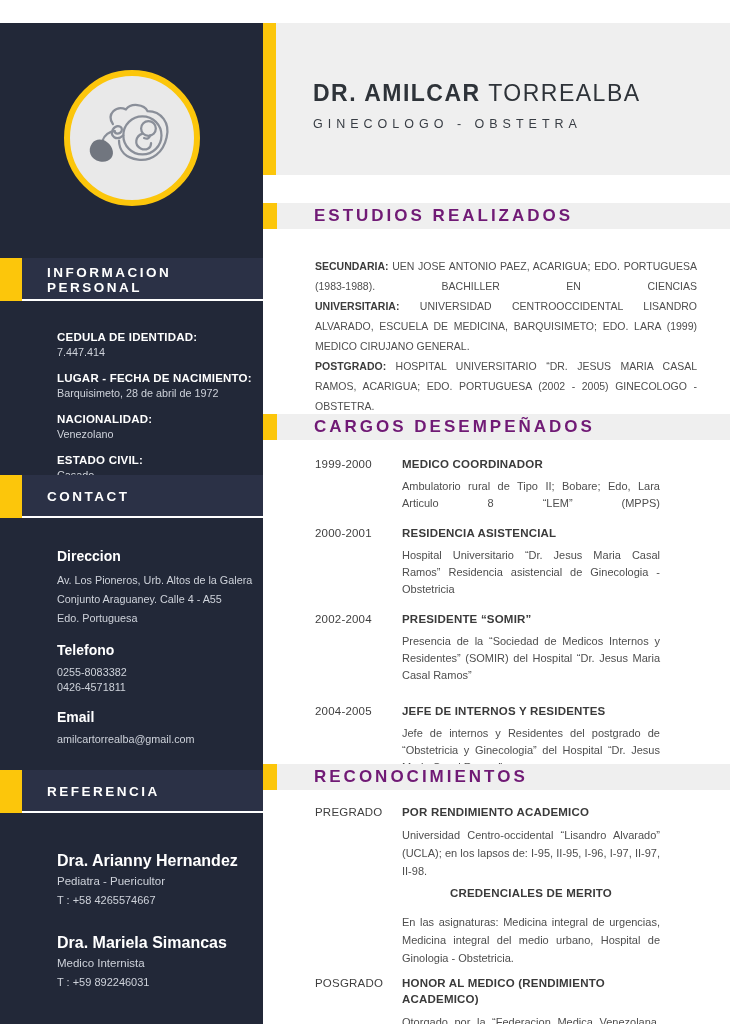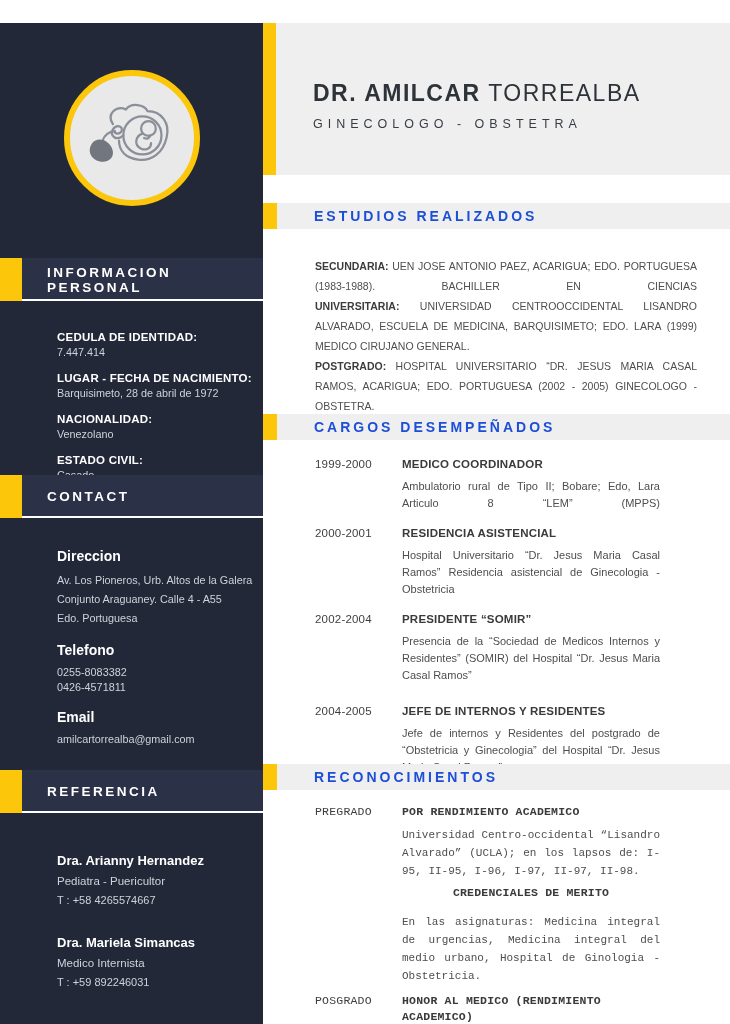--- a/index.html
+++ b/index.html
@@ -38,57 +38,57 @@
   .f-value{font-size:10.8px;color:var(--sb-text);line-height:14px;margin-top:0;white-space:nowrap;}
 
   .c-group{margin-bottom:13px;}
   .c-label{font-size:14px;font-weight:700;color:#ffffff;line-height:18px;margin-bottom:6px;}
   .c-line{font-size:10.8px;color:var(--sb-text);line-height:19px;white-space:nowrap;overflow:hidden;}
   .c-line.tight{line-height:15px;}
   .g-instagram{margin-top:22px;}
 
   .ref-body{padding:39px 8px 0 57px;}
   .ref{margin-bottom:26px;}
-  .ref-name{font-size:13px;font-weight:700;color:#ffffff;line-height:17px;}
+  .ref-name{font-size:16px;font-weight:700;color:#ffffff;line-height:17px;}
   .ref-role{font-size:11.5px;color:var(--sb-text);line-height:16px;margin-top:4px;}
   .ref-phone{font-size:11px;color:var(--sb-text);line-height:15px;margin-top:4px;}
 
   
   .rightcol{position:absolute;left:263px;top:0;width:467px;height:1024px;}
 
   .page-header{position:absolute;top:23px;left:0;right:0;height:152px;background:var(--gray-block);
     border-left:13px solid var(--yellow);padding:57px 16px 0 37px;}
   .doc-name{font-size:23px;letter-spacing:1.5px;color:var(--ink);font-weight:400;white-space:nowrap;}
   .doc-name .nb{font-weight:800;}
   .doc-sub{margin-top:10px;font-size:12.5px;letter-spacing:5px;color:#383d44;font-weight:500;white-space:nowrap;}
 
   .r-sec{position:absolute;left:0;right:0;}
   .sec-estudios{top:203px;}
   .sec-cargos{top:414px;}
   .sec-reconocimientos{top:764px;}
 
   .r-bar{display:flex;height:26px;}
   .r-tab{width:14px;background:var(--yellow);}
   .r-bar-bg{flex:1;background:var(--gray-block);display:flex;align-items:center;padding-left:37px;}
-  .r-bar-bg h2{font-size:14px;font-weight:600;letter-spacing:3px;color:#1d4ed8;white-space:nowrap;}
+  .r-bar-bg h2{font-size:17px;font-weight:600;letter-spacing:3px;color:#701a75;white-space:nowrap;}
 
   .estudios-body{margin:27px 0 0 52px;width:382px;font-size:10.5px;line-height:20px;color:var(--body);
     text-align:justify;}
   .estudios-body p strong{color:#3c3c3c;font-weight:700;}
   .jl{text-align-last:justify;}
 
   .entries{margin-top:16px;}
   .entry{display:flex;margin-left:52px;margin-bottom:13px;}
   .entry .when{width:87px;flex:none;font-size:11.5px;color:#3f3f3f;line-height:16px;letter-spacing:.2px;}
   .entry .what{width:258px;flex:none;}
   .entry .role{font-size:11.5px;font-weight:700;color:#3a3a3a;line-height:16px;letter-spacing:.2px;margin-bottom:6px;}
   .entry .desc{font-size:11px;line-height:17px;color:var(--body);text-align:justify;}
   .entry.mb-lg{margin-bottom:19px;}
   .recon .entry .desc{line-height:18px;}
-  .recon .entry{margin-bottom:5px;font-family:Liberation Mono, monospace;}
+  .recon .entry{margin-bottom:5px;}
   .recon .entry.e-cred .role{margin-bottom:12px;text-align:center;}
   .recon .entry.e-cred{margin-bottom:8px;}
 </style>
 </head>
 <body>
 
 <div class="page">
 
   <aside class="sidebar">
 

